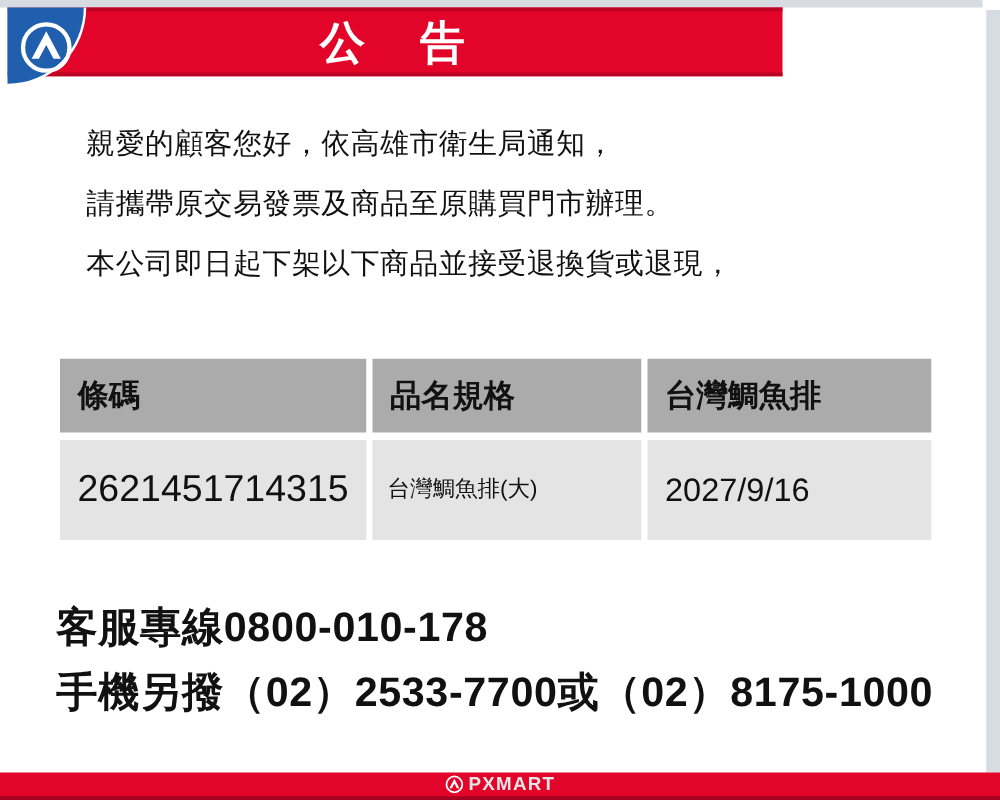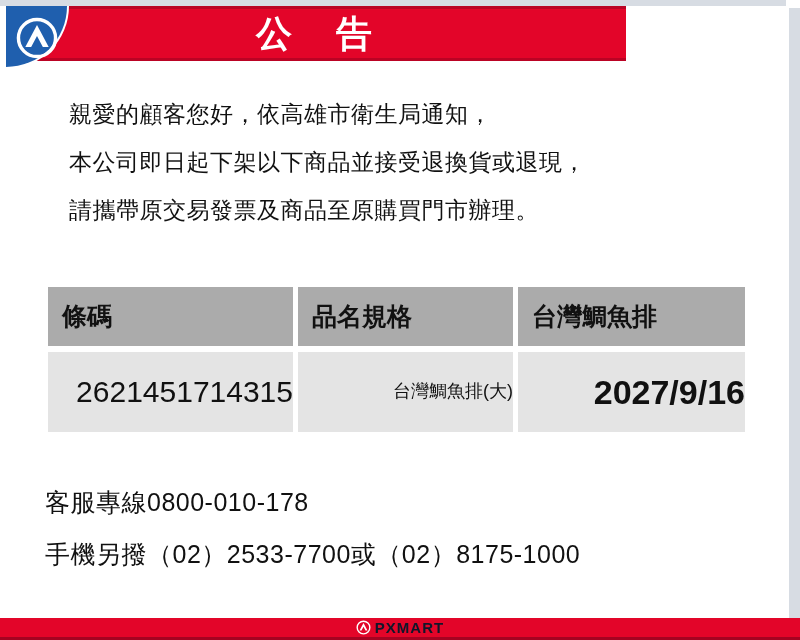--- a/index.html
+++ b/index.html
@@ -84,44 +84,43 @@
   }
   .cell.hdr{
     background:var(--hdr-gray);
     height:59px;
     font-size:25px;
     font-weight:700;
   }
   .cell.row{
     background:var(--row-gray);
     height:80px;
-    text-align:right;
   }
   .cell.barcode{font-size:30px;font-weight:400;}
   .cell.product{font-size:18px;font-weight:400;line-height:1.3;padding-left:12px;}
-  .cell.expiry{font-size:34px;font-weight:700;}
+  .cell.expiry{font-size:26px;font-weight:400;}
   .contact{
     position:absolute;left:45px;top:476px;
     color:var(--ink);
   }
   .contact p{
-    font-size:25px;
-    font-weight:400;
+    font-size:33px;
+    font-weight:700;
     line-height:52px;
     letter-spacing:0.5px;
   }
   .footer{
     position:absolute;left:0;bottom:0;width:800px;height:22px;
     background:var(--red);
     border-bottom:3px solid #a50321;
     display:flex;align-items:center;justify-content:center;
     gap:4px;
   }
   .footer-brand{
-    color:#0f172a;
+    color:#e5e5e5;
     font-size:15px;
     font-weight:700;
     letter-spacing:1px;
     line-height:1;
   }
 </style>
 </head>
 <body>
 
 <div class="page">
@@ -137,22 +136,22 @@
     <div class="corner">
       <svg width="44" height="44" viewBox="0 0 64 64">
         <circle cx="32" cy="32" r="27" fill="none" stroke="#ffffff" stroke-width="5"></circle>
         <path d="M15 45 L32 13 L49 45 L40.5 45 L32 29 L23.5 45 Z" fill="#ffffff"></path>
       </svg>
     </div>
   </div>
 
   <div class="notice">
     <p>親愛的顧客您好，依高雄市衛生局通知，</p>
+    <p>請攜帶原交易發票及商品至原購買門市辦理。</p>
     <p>本公司即日起下架以下商品並接受退換貨或退現，</p>
-    <p>請攜帶原交易發票及商品至原購買門市辦理。</p>
   </div>
 
   <div class="recall-table">
     <div class="cell hdr">
       <span>條碼</span>
     </div>
     <div class="cell hdr">
       <span>品名規格</span>
     </div>
     <div class="cell hdr">

